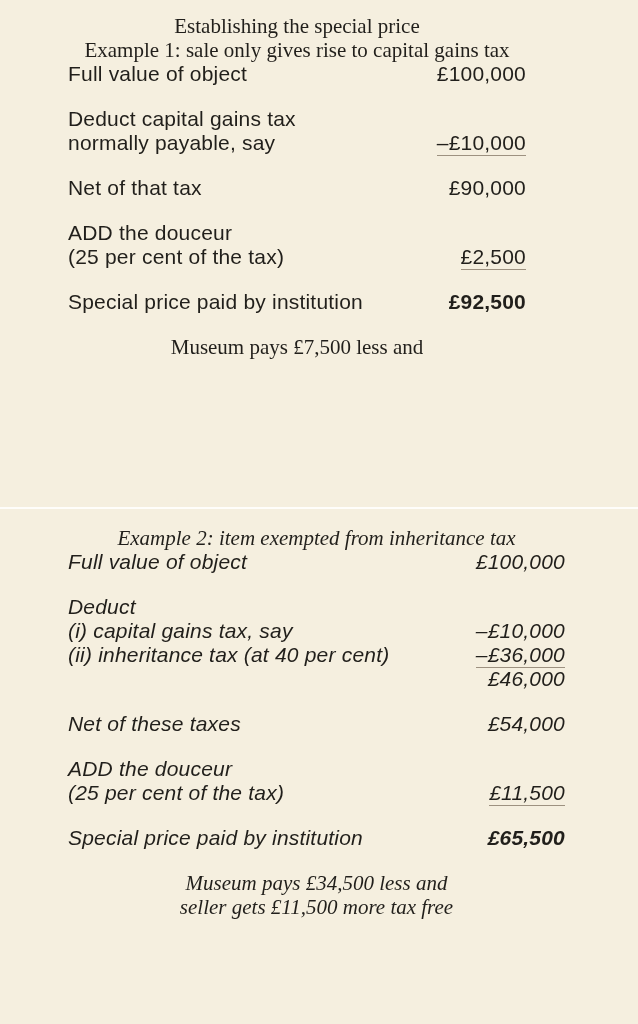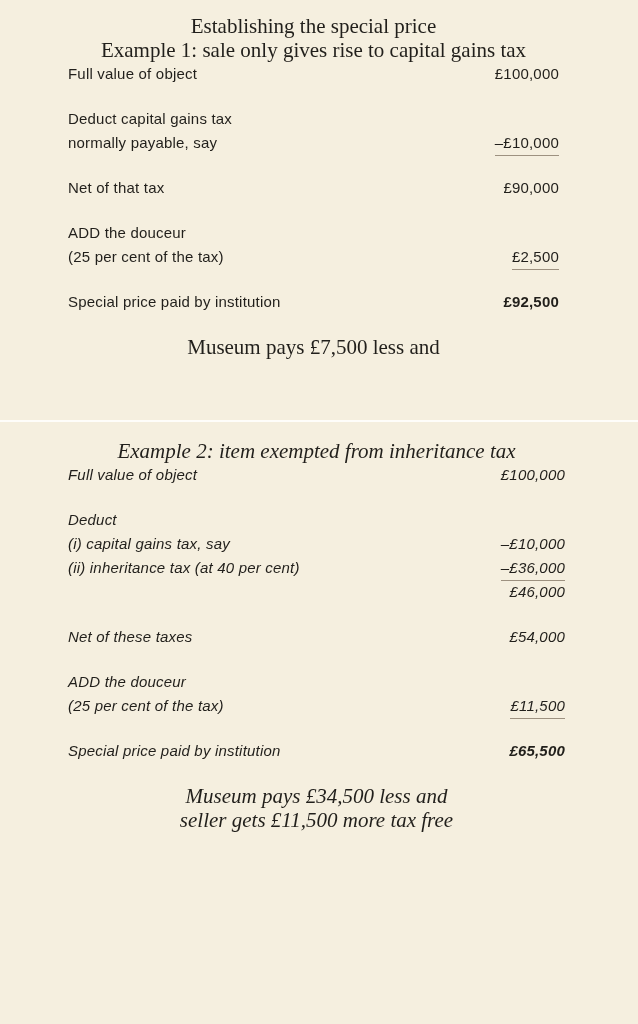--- a/index.html
+++ b/index.html
@@ -10,41 +10,41 @@
     height: 1024px;
     margin: 0 auto;
     background: #f5efdf;
     color: #211f1b;
     overflow: hidden;
   }
   .section {
     box-sizing: border-box;
   }
   .sec1 {
-    height: 422px;
-    padding: 14px 79px 0 68px;
+    height: 509px;
+    padding: 14px 112px 0 68px;
     border-bottom: 2px solid rgba(255,255,255,0.85);
   }
   .sec2 {
     padding: 17px 73px 0 68px;
     font-style: italic;
   }
   .serif {
     font-family: "Liberation Serif", "DejaVu Serif", serif;
     font-size: 21px;
     line-height: 24px;
     font-weight: 400;
     text-align: center;
   }
   h1.serif, h2.serif { margin: 0; }
   .title { margin-bottom: 22px; }
   .example-heading { margin-bottom: 27px; }
   .sans {
     font-family: "Liberation Sans", "DejaVu Sans", sans-serif;
-    font-size: 15px;
+    font-size: 21px;
     line-height: 24px;
     letter-spacing: 0.2px;
   }
   .row {
     display: flex;
     justify-content: space-between;
     align-items: baseline;
     margin-bottom: 21px;
   }
   .block {

